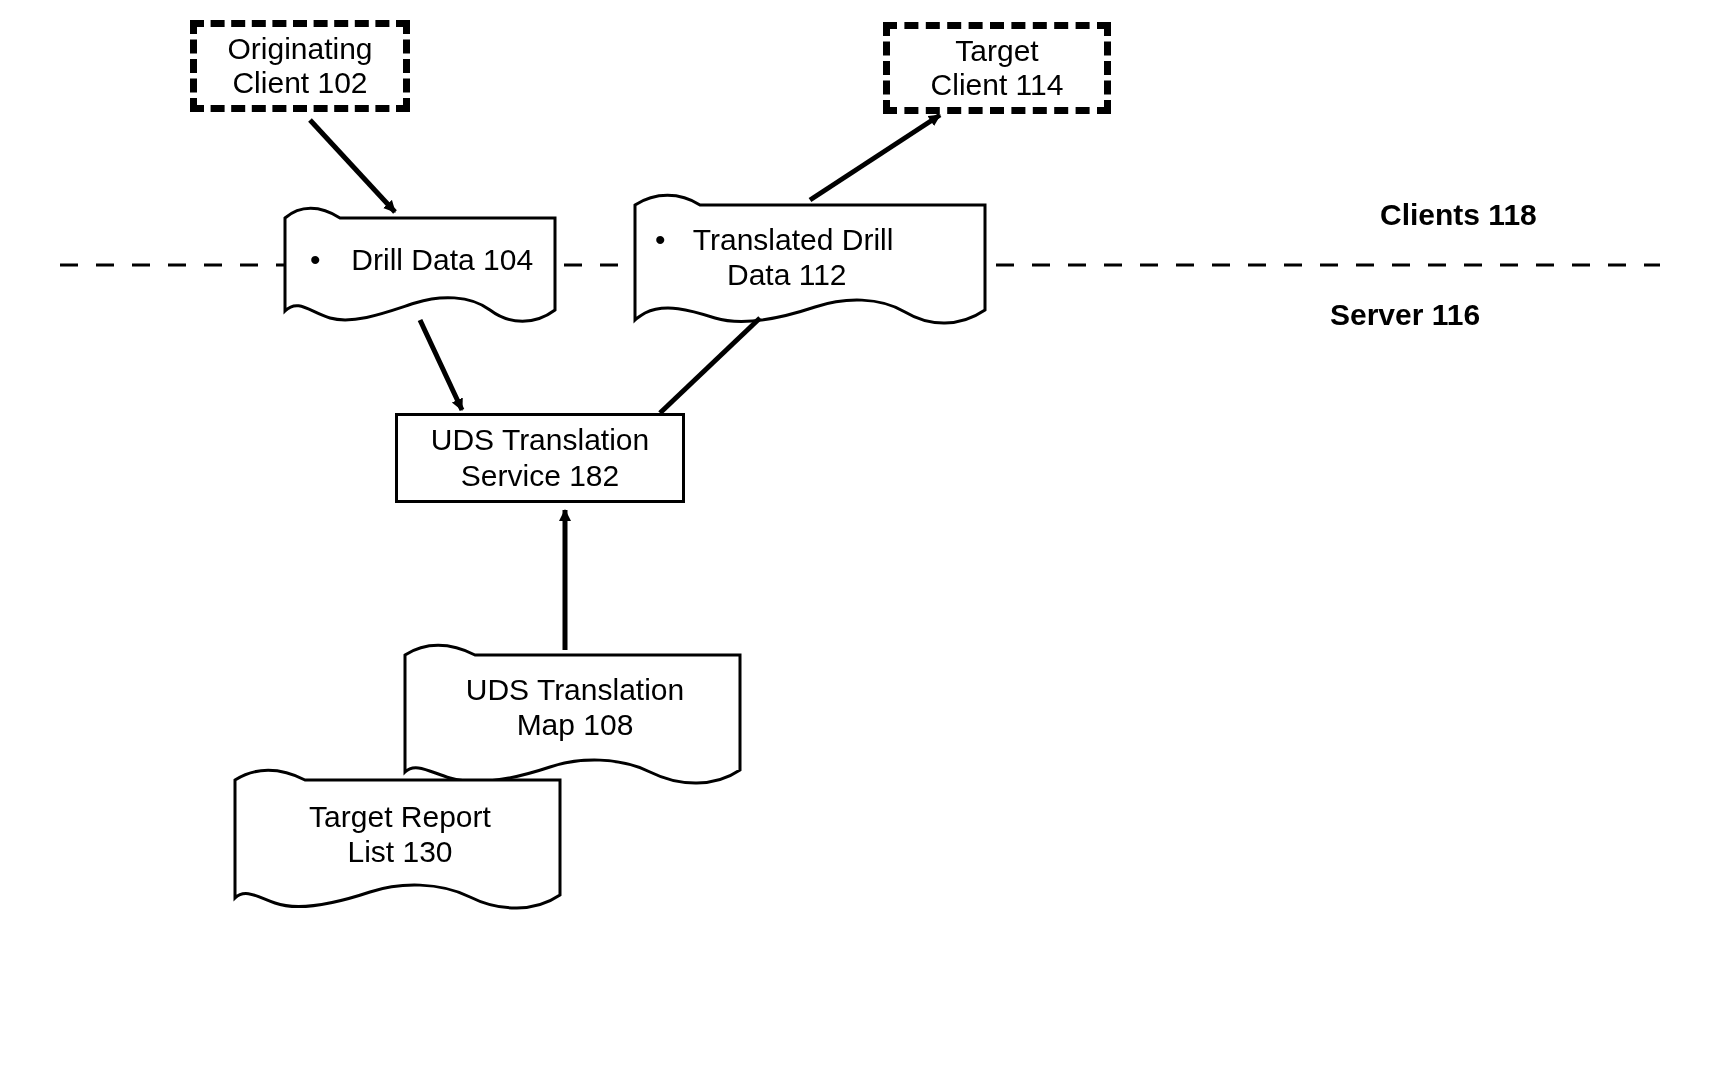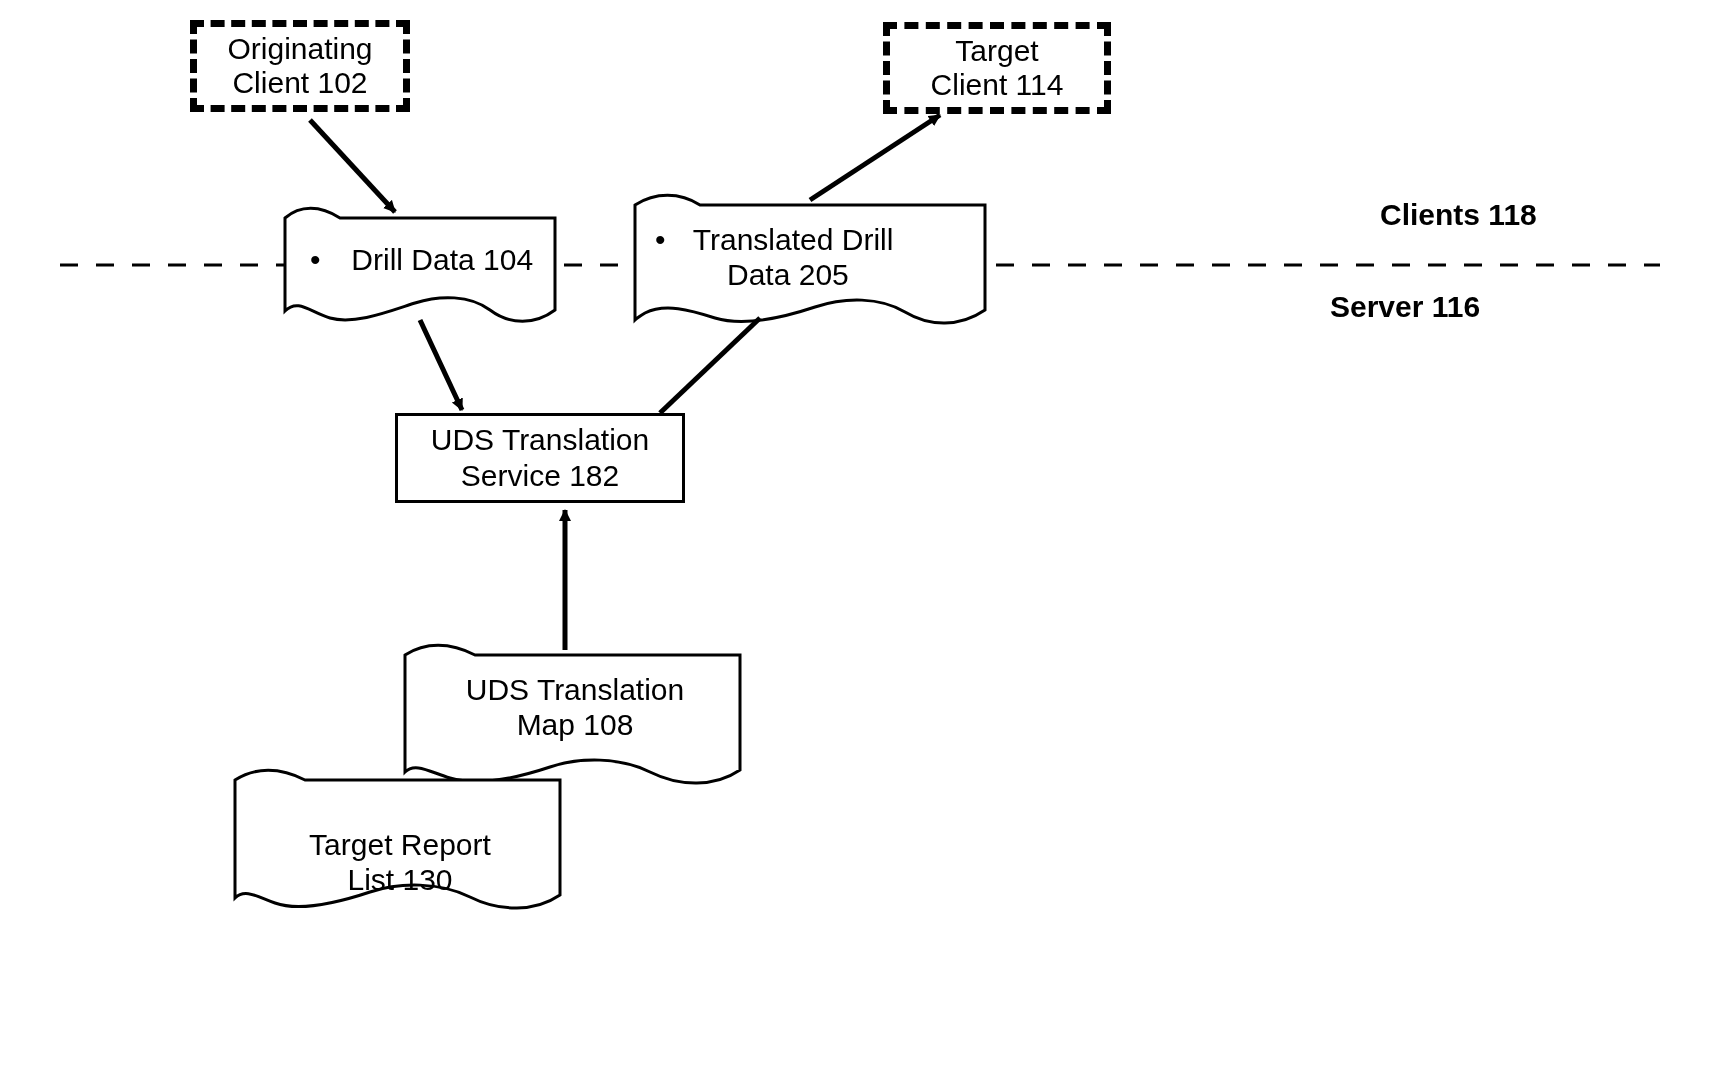--- a/index.html
+++ b/index.html
@@ -167,30 +167,30 @@
   <div class="doc-label doc-label-left" style="left:310px; top:243px; width:240px;">
     <span class="bullet">•</span>
     <span>Drill Data 104</span>
   </div>
 
   <div class="doc-label" style="left:655px; top:223px; width:320px; text-align:left;">
     <span class="ttl">
       <span class="bullet" style="display:inline-block;width:1em;">•</span>
       <span>Translated Drill</span>
     </span>
-    <span class="sub" style="padding-left:2.4em;">Data 205</span>
+    <span class="sub" style="padding-left:2.4em;">Data 112</span>
   </div>
 
   <div class="doc-label" style="left:420px; top:673px; width:310px;">
     <span class="ttl">UDS Translation</span>
     <span class="sub">Map 108</span>
   </div>
 
-  <div class="doc-label" style="left:260px; top:828px; width:280px;">
+  <div class="doc-label" style="left:260px; top:800px; width:280px;">
     <span class="ttl">Target Report</span>
     <span class="sub">List 130</span>
   </div>
 
   <div class="region-label" style="left:1380px; top:198px;">Clients 118</div>
 
-  <div class="region-label" style="left:1330px; top:290px;">Server 116</div>
+  <div class="region-label" style="left:1330px; top:298px;">Server 116</div>
 
 </div>
 
 </body></html>

